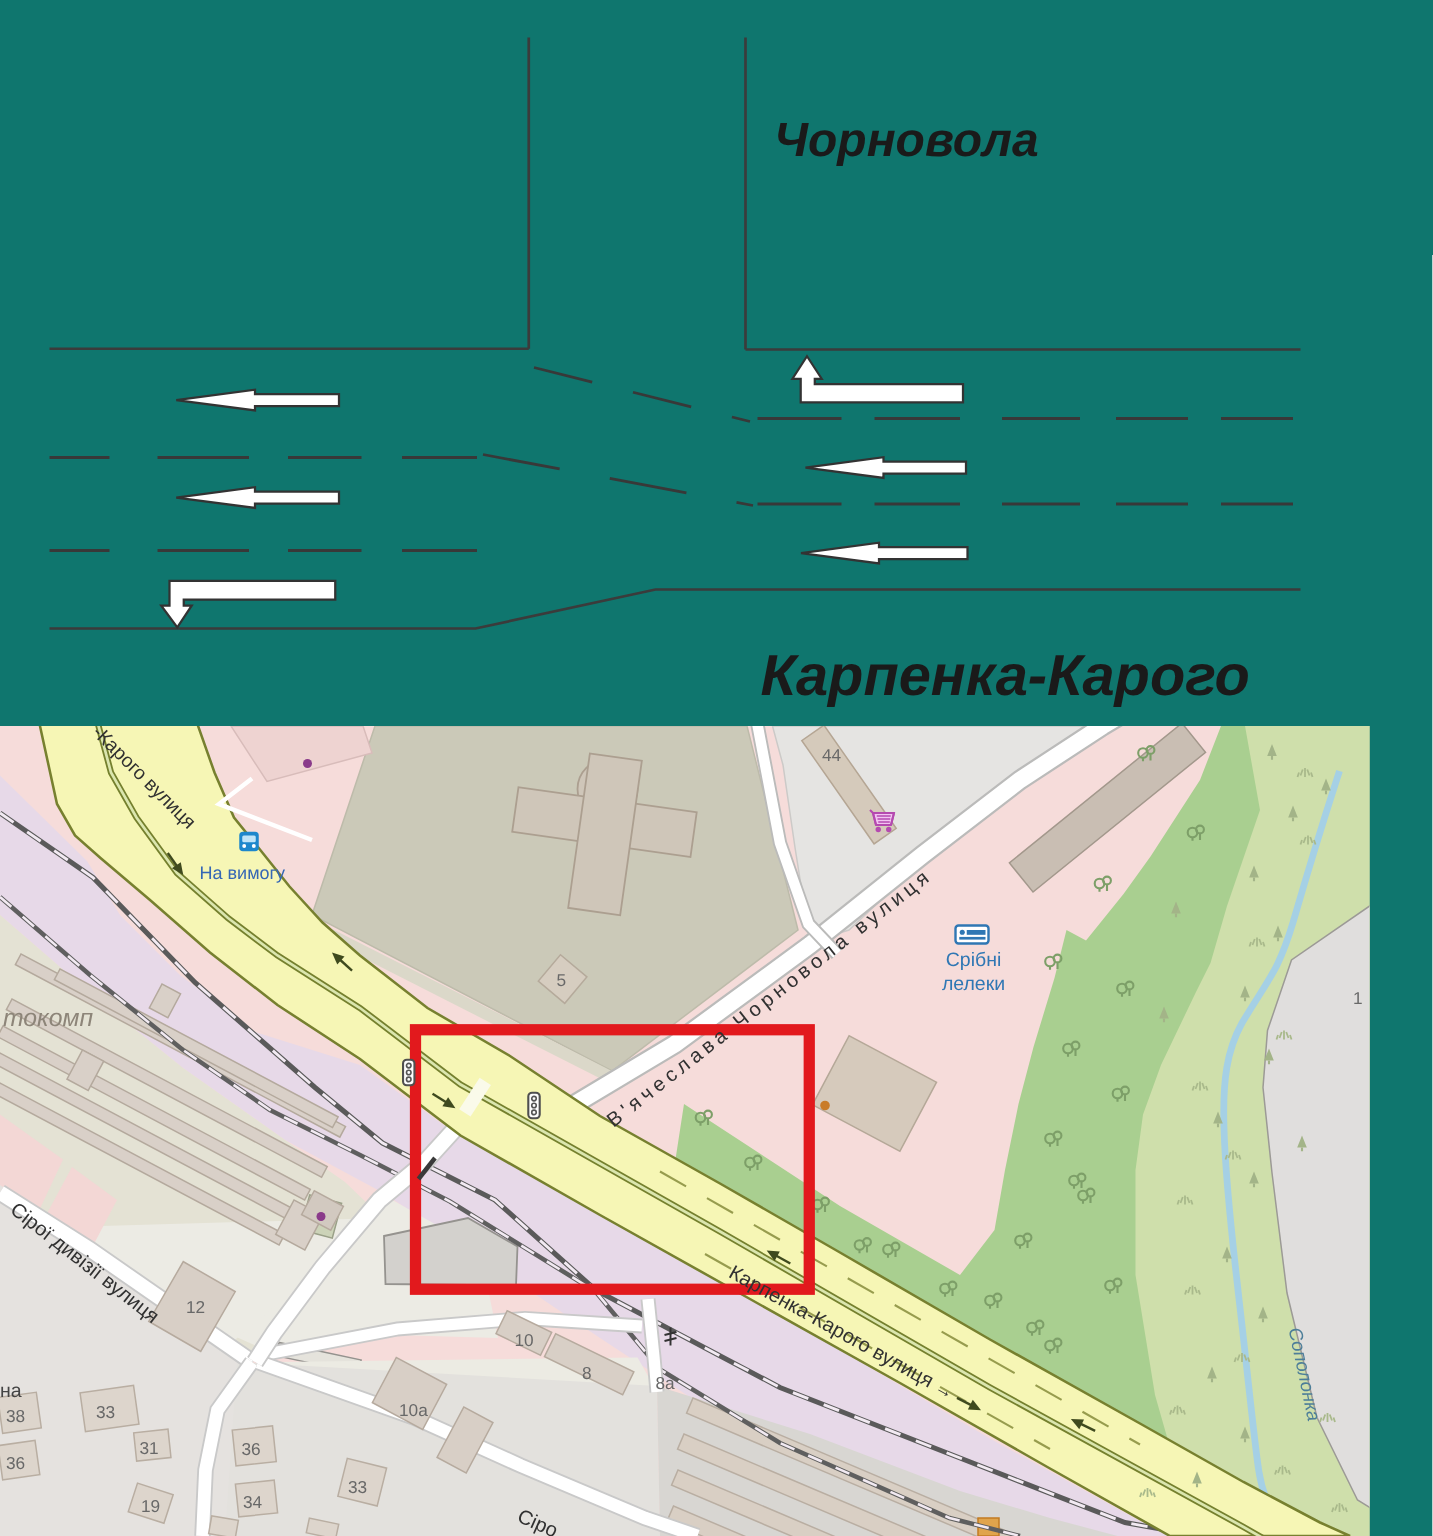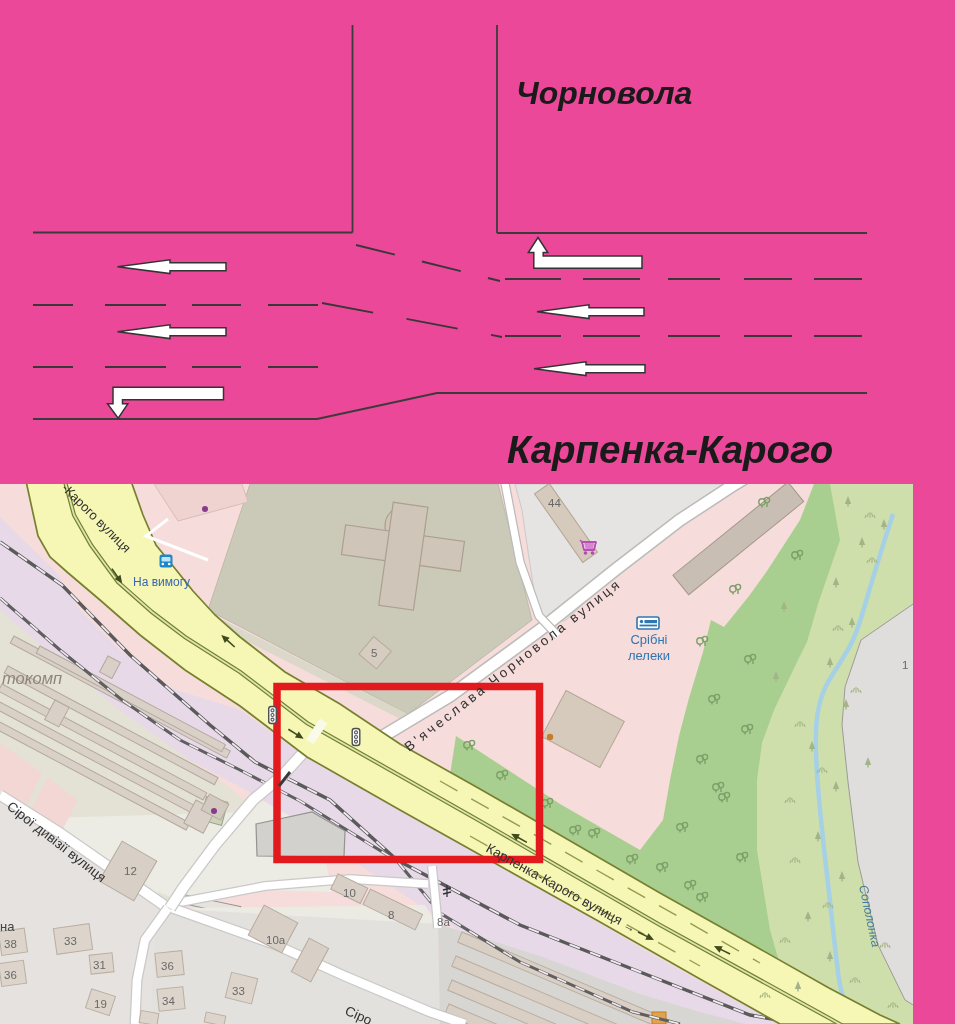--- a/index.html
+++ b/index.html
@@ -1,16 +1,16 @@
 <!DOCTYPE html>
 <html><head>
 <meta charset="utf-8">
 <style>
 html,body{margin:0;padding:0;background:#fff;}
-#page{position:relative;width:955px;height:1024px;background:#ec4899;overflow:hidden;
+#page{position:relative;width:955px;height:1024px;background:#0f766e;overflow:hidden;
 font-family:"Liberation Sans", sans-serif;}
 svg{display:block;position:absolute;left:0;}
 </style>
 </head>
 <body>
 <div id="page">
 
 <svg id="diag" width="955" height="484" viewBox="0 0 955 484" style="top:0">
 <g stroke="#3b3b3b" stroke-width="1.8" fill="none">
 

